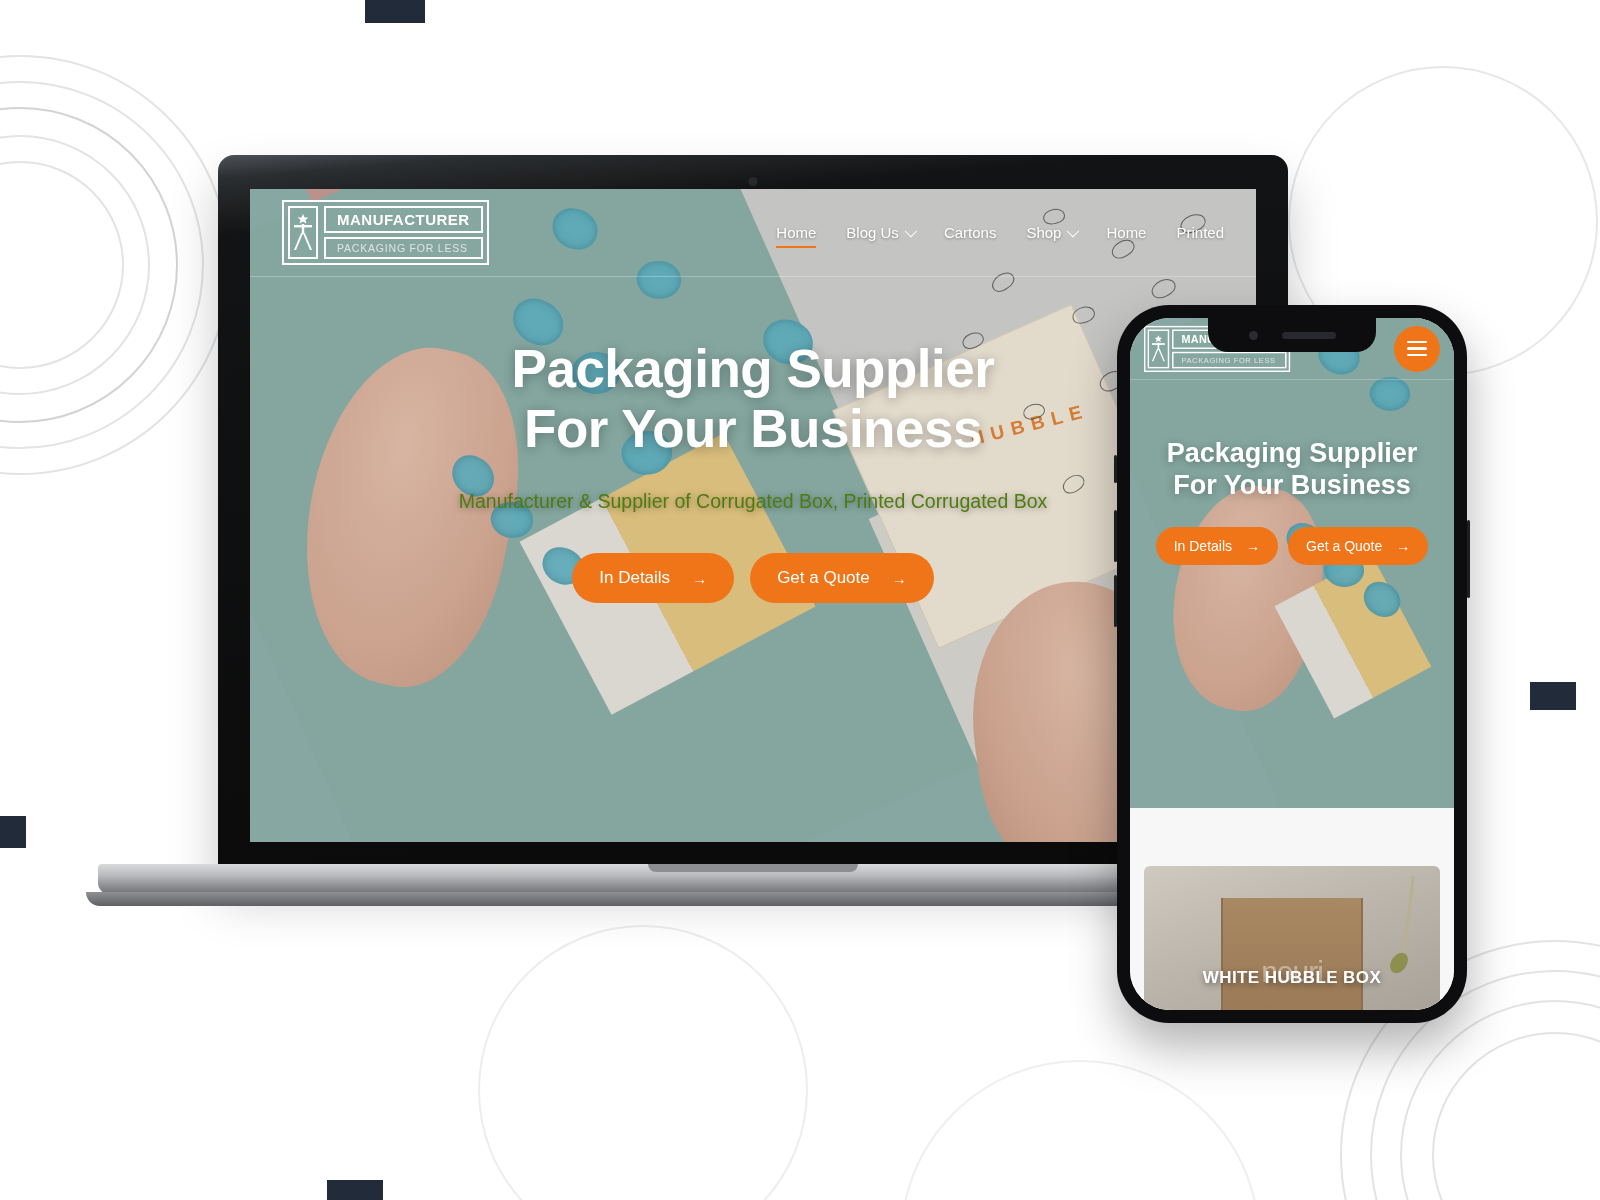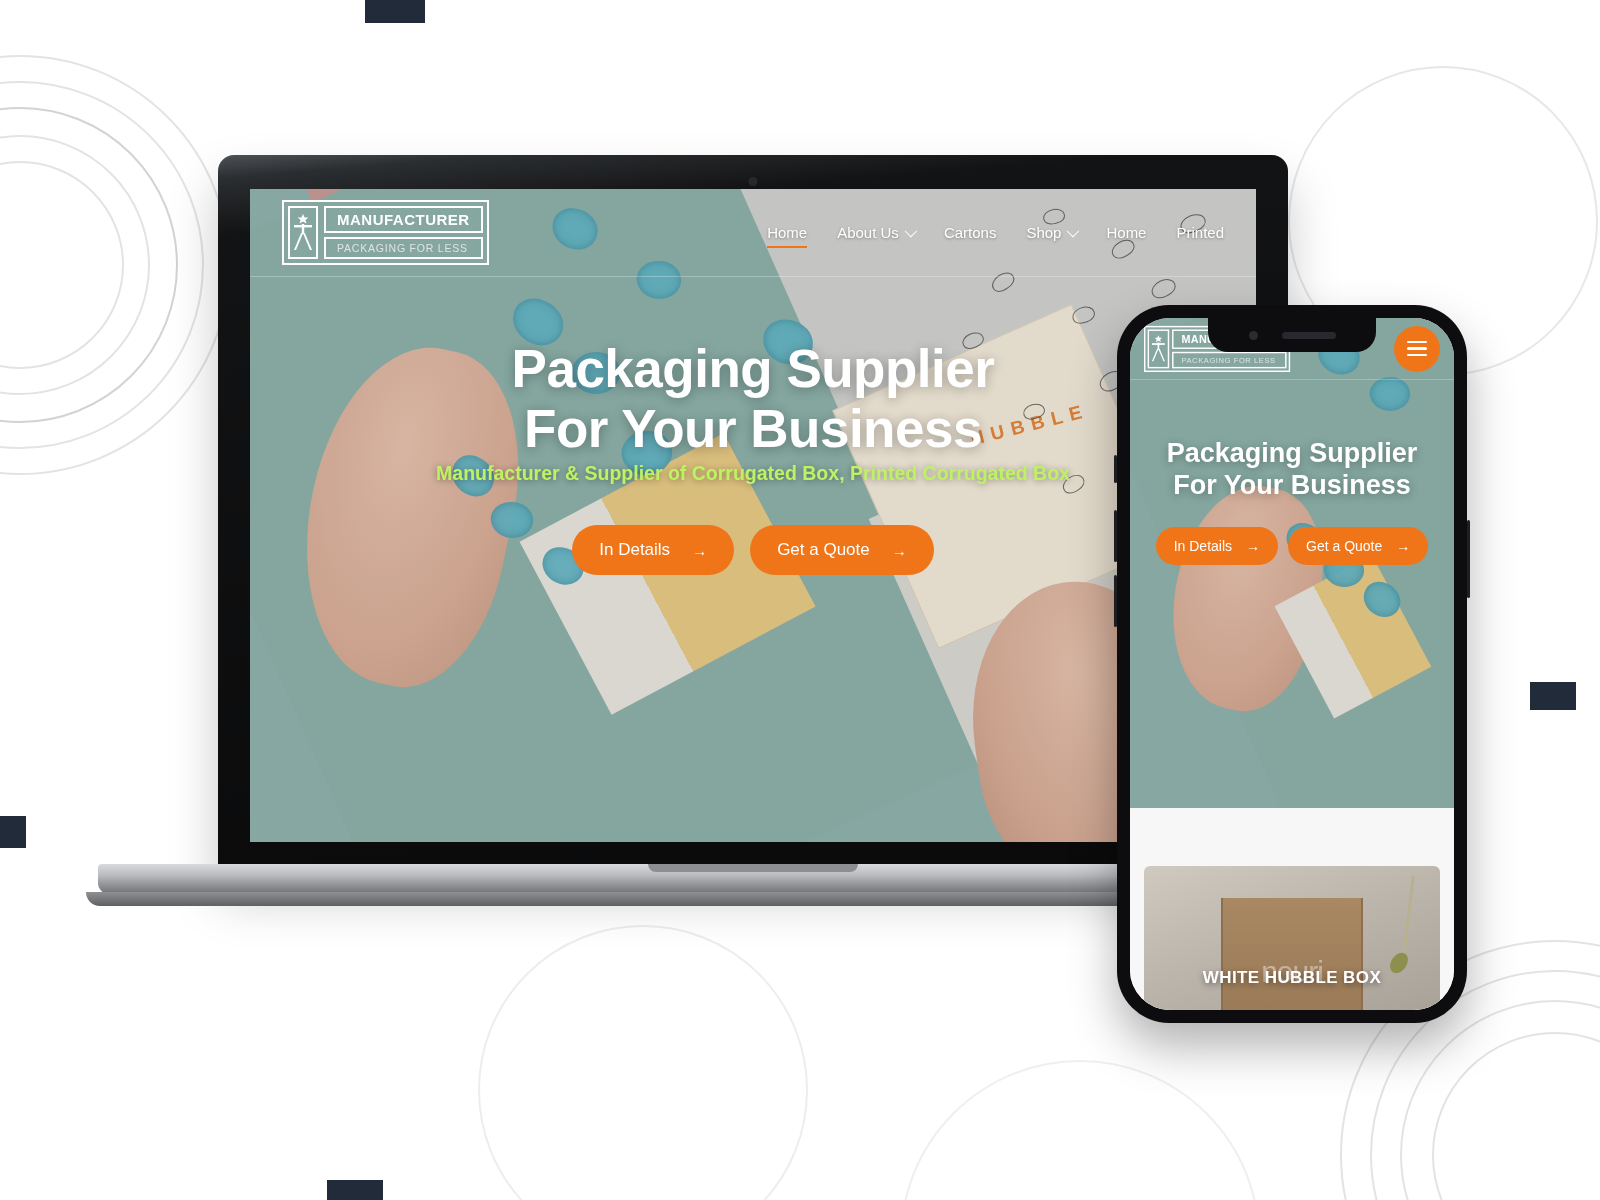--- a/index.html
+++ b/index.html
@@ -93,21 +93,21 @@
   .nav-item{ position:relative; color:#fff; font-size:15px; display:flex; align-items:center;
     gap:6px; text-shadow:0 1px 3px rgba(0,0,0,.35); cursor:pointer; }
   .nav-item.active:after{ content:""; position:absolute; left:0; right:0; bottom:-7px;
     height:2.5px; background:#ef7518; }
   .chev{ width:9px; height:9px; border-right:1.6px solid #fff; border-bottom:1.6px solid #fff;
     transform:rotate(45deg) translateY(-2px); }
 
   .hero{ position:absolute; left:0; right:0; top:150px; text-align:center; padding:0 40px; }
   .hero h1{ color:#fff; font-size:53px; line-height:1.13; font-weight:700;
     letter-spacing:-.5px; text-shadow:0 2px 12px rgba(0,0,0,.3); }
-  .hero p{ color:#bef264; font-size:19.5px; line-height:1.45; font-weight:700;
+  .hero p{ color:#4d7c0f; font-size:19.5px; line-height:1.45; margin-top:28px; font-weight:400;
     text-shadow:0 1px 7px rgba(0,0,0,.4); }
   .btns{ margin-top:38px; display:flex; gap:16px; justify-content:center; }
   .btn{ background:#ef7518; color:#fff; border:none; border-radius:40px; font-size:17px;
     padding:15px 27px; display:flex; align-items:center; gap:22px; cursor:pointer;
     font-family:"Liberation Sans", sans-serif; }
   .btn .arr{ font-size:15px; opacity:.95; }
 
   
   .phone{ position:absolute; left:1117px; top:305px; width:350px; height:718px;
     background:#0d0d0f; border-radius:52px; padding:13px;
@@ -250,21 +250,21 @@
                 <div class="logo-top">MANUFACTURER</div>
                 <div class="logo-bot">PACKAGING FOR LESS</div>
               </div>
             </div>
 
             <nav class="nav">
               <div class="nav-item active">
                 <span>Home</span>
               </div>
               <div class="nav-item">
-                <span>About Us</span>
+                <span>Blog Us</span>
                 <span class="chev"></span>
               </div>
               <div class="nav-item">
                 <span>Cartons</span>
               </div>
               <div class="nav-item">
                 <span>Shop</span>
                 <span class="chev"></span>
               </div>
               <div class="nav-item">

